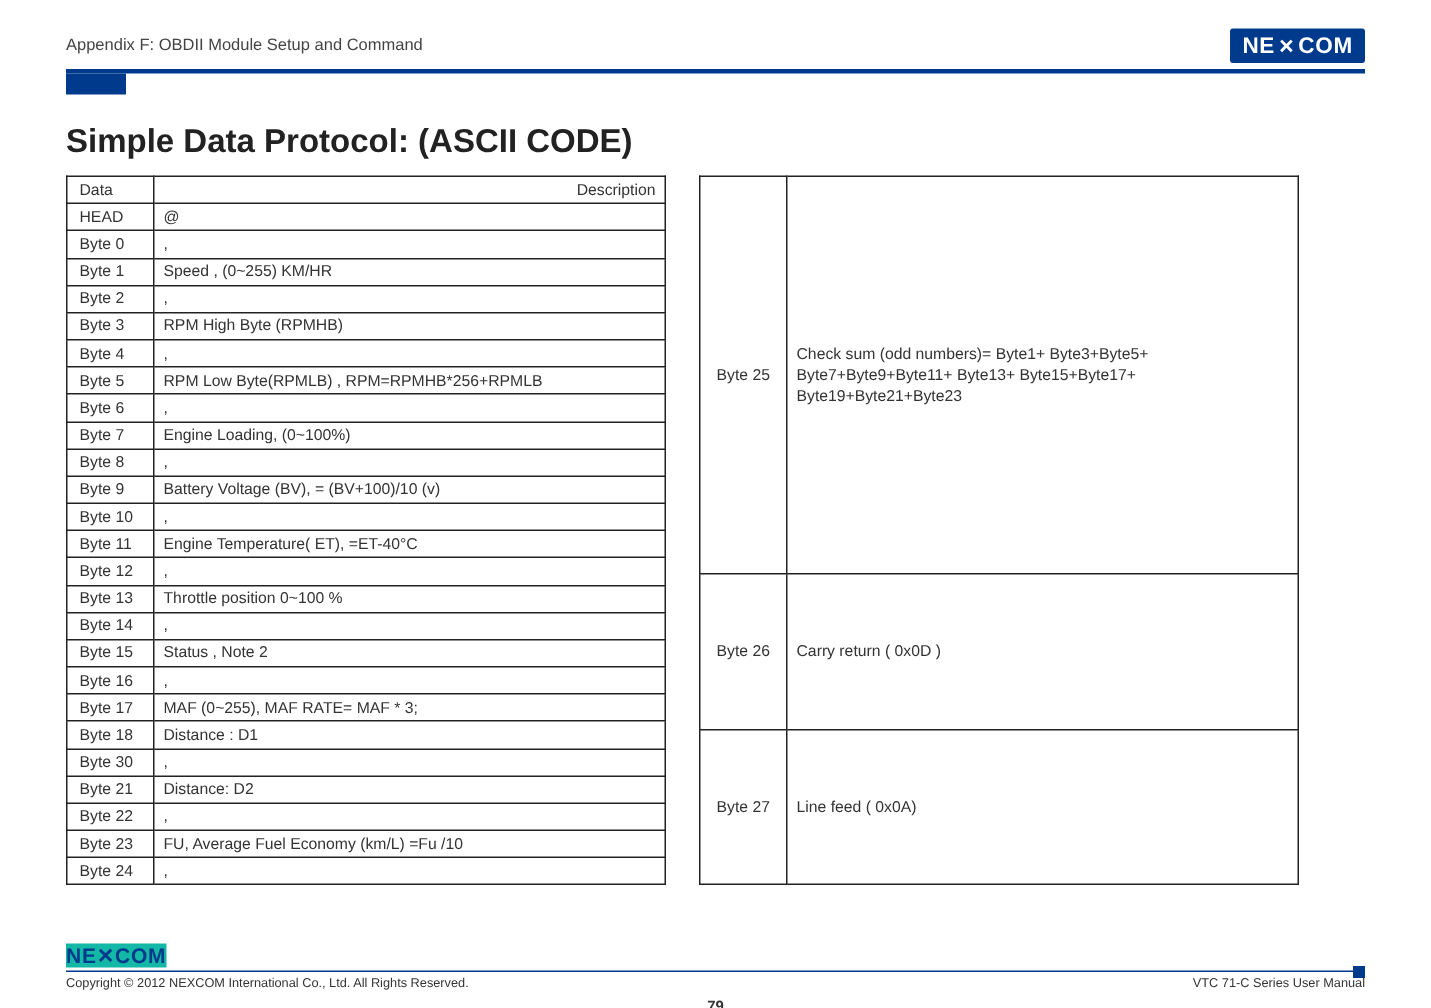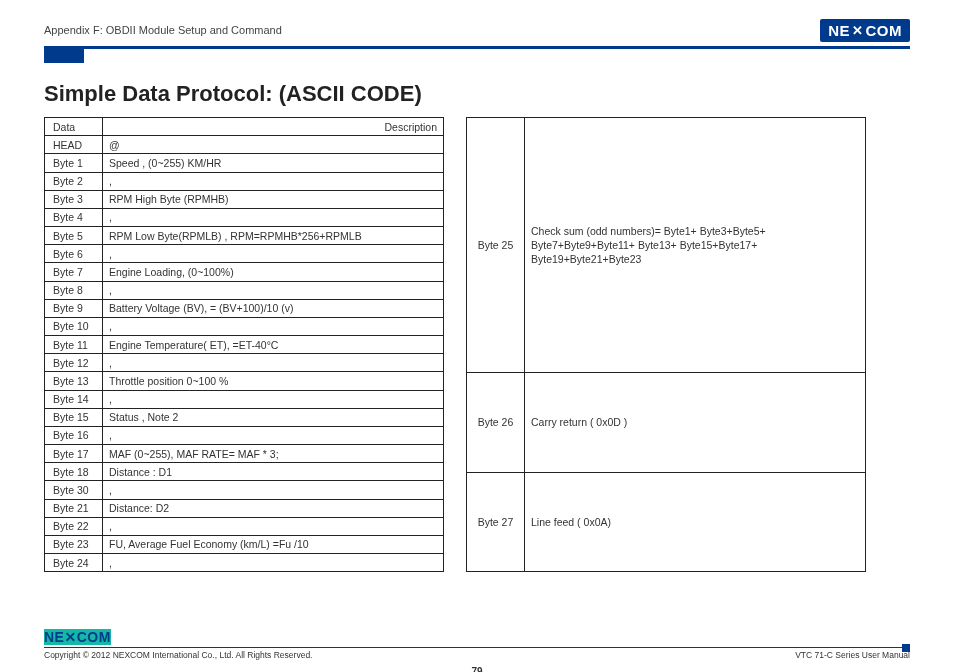--- a/index.html
+++ b/index.html
@@ -77,20 +77,24 @@
     <thead>
       <tr>
         <th class="c0">Data</th>
         <th>Description</th>
       </tr>
     </thead>
     <tbody id="left-body">
         <tr>
           <td class="c0">HEAD</td>
           <td>@</td>
+        </tr>
+        <tr>
+          <td class="c0">Byte 0</td>
+          <td>,</td>
         </tr>
         <tr>
           <td class="c0">Byte 1</td>
           <td>Speed , (0~255) KM/HR</td>
         </tr>
         <tr>
           <td class="c0">Byte 2</td>
           <td>,</td>
         </tr>
         <tr>

